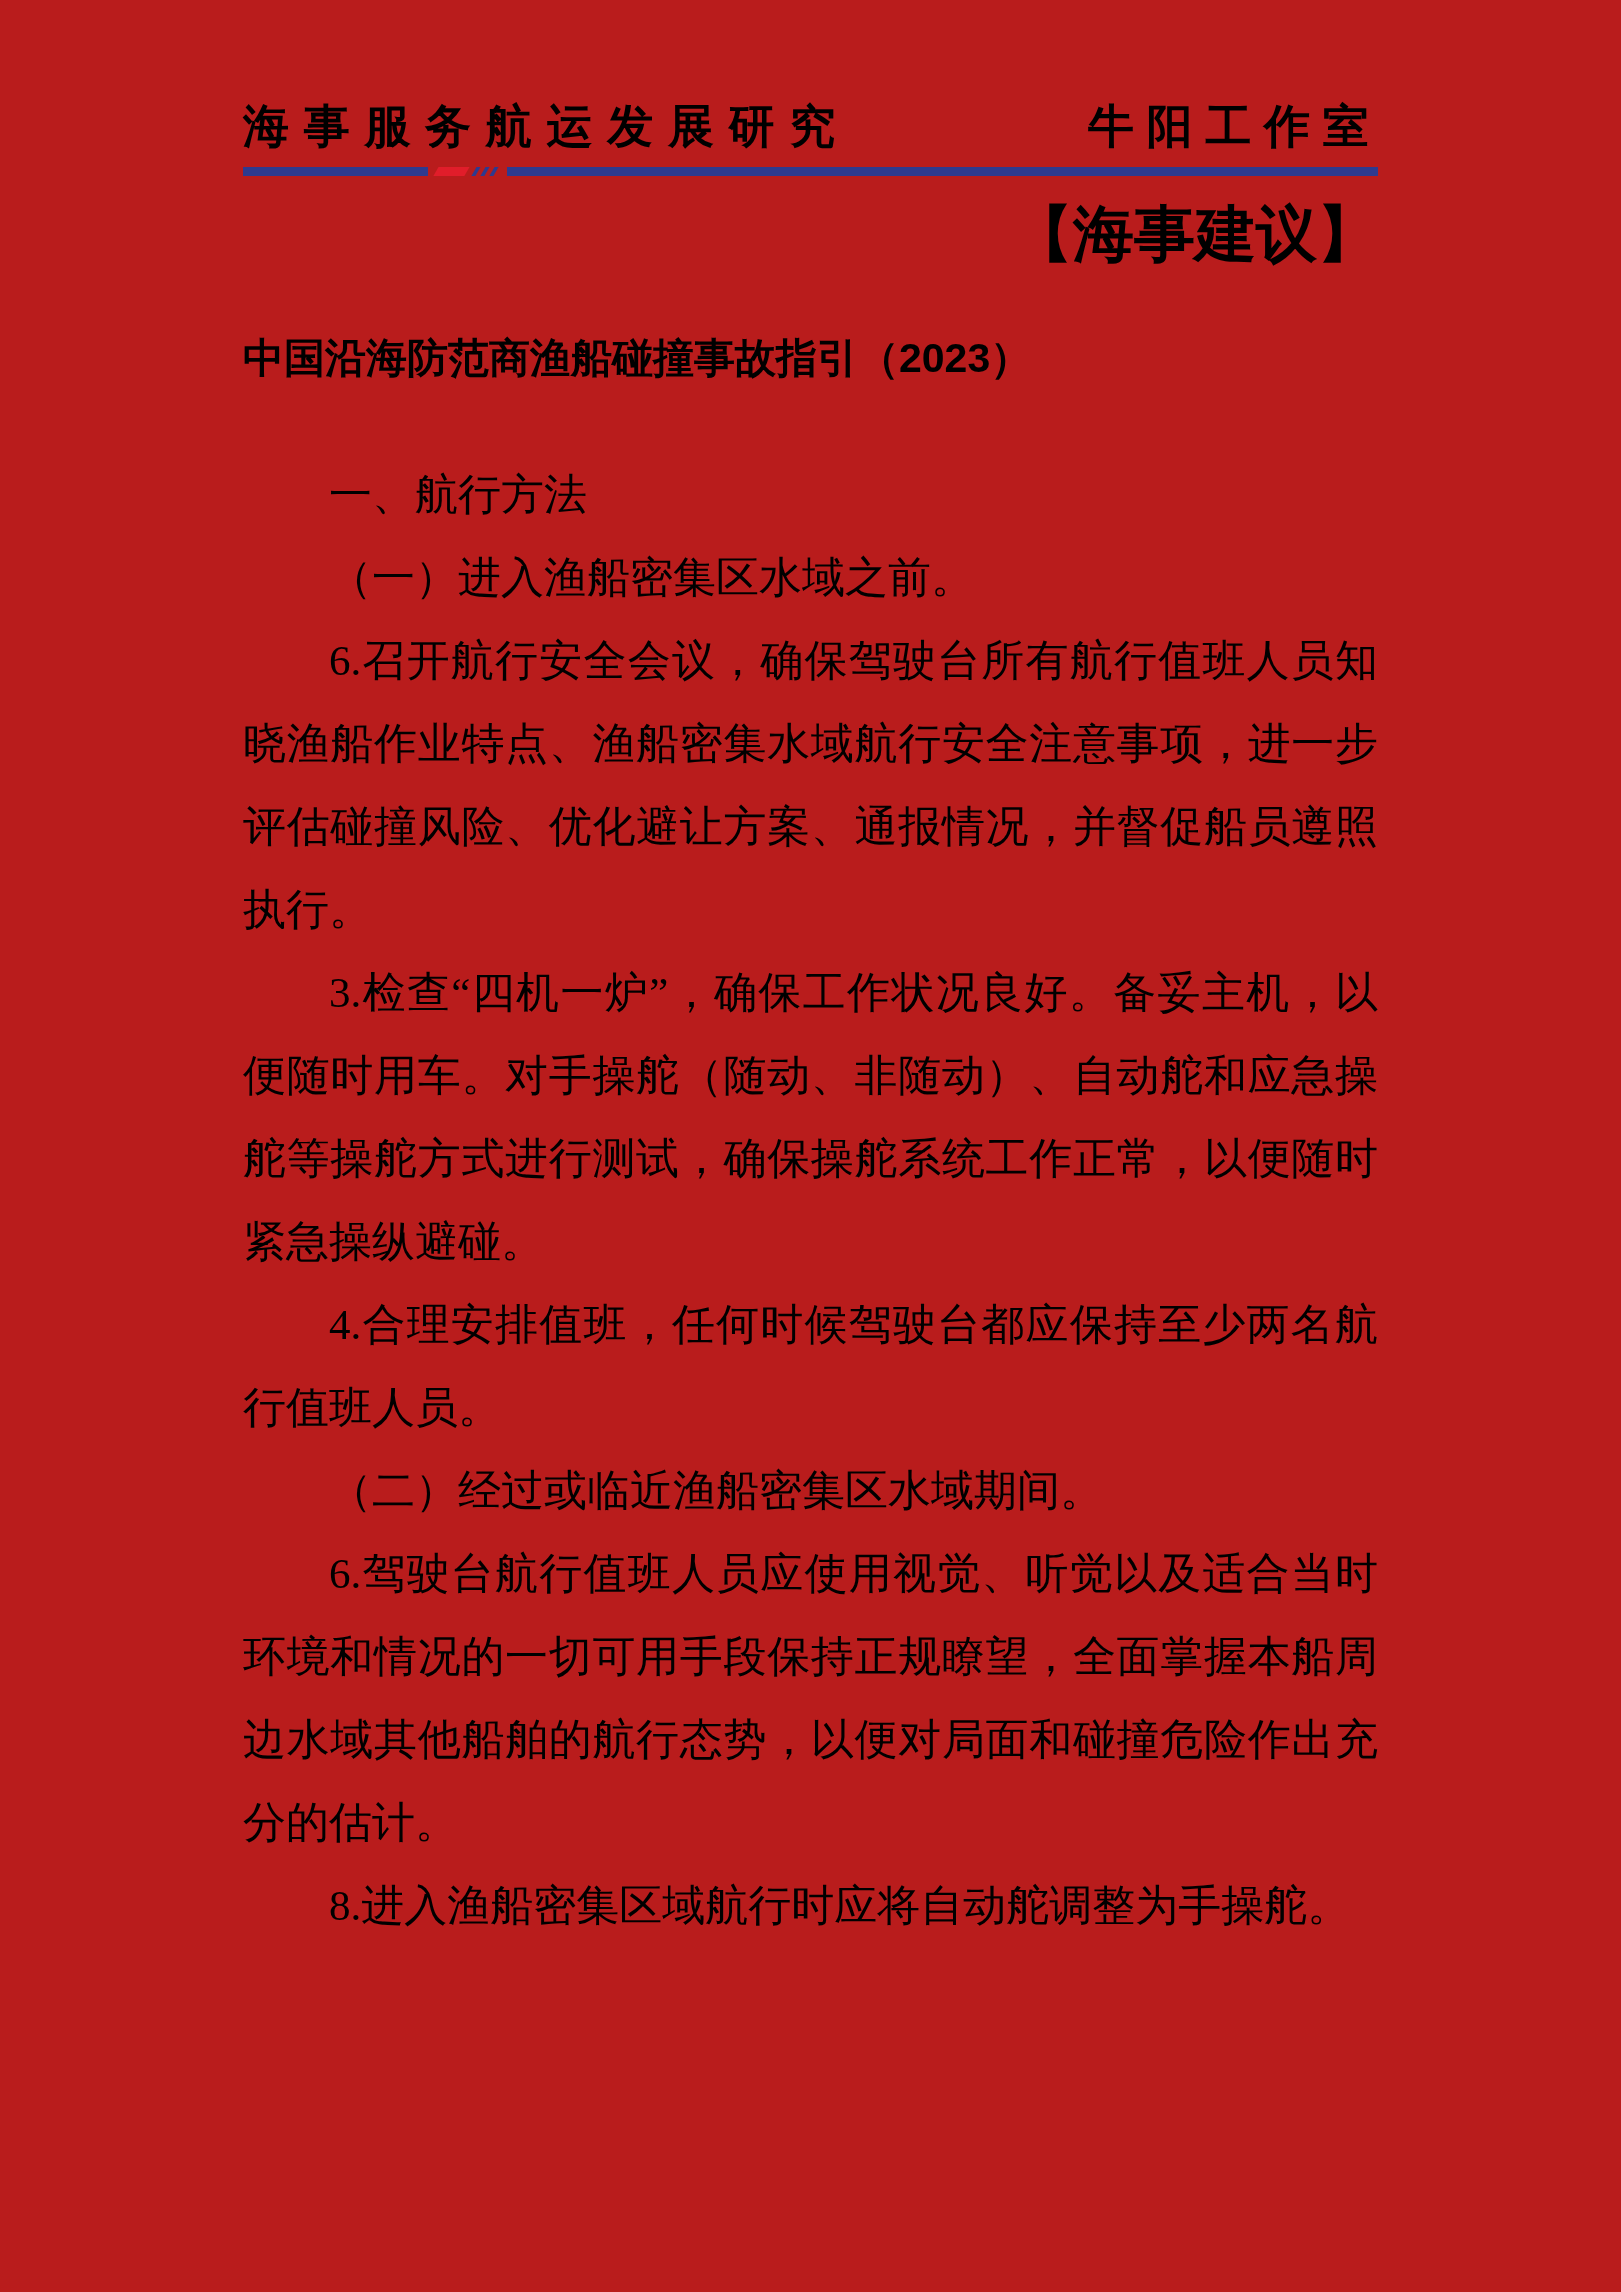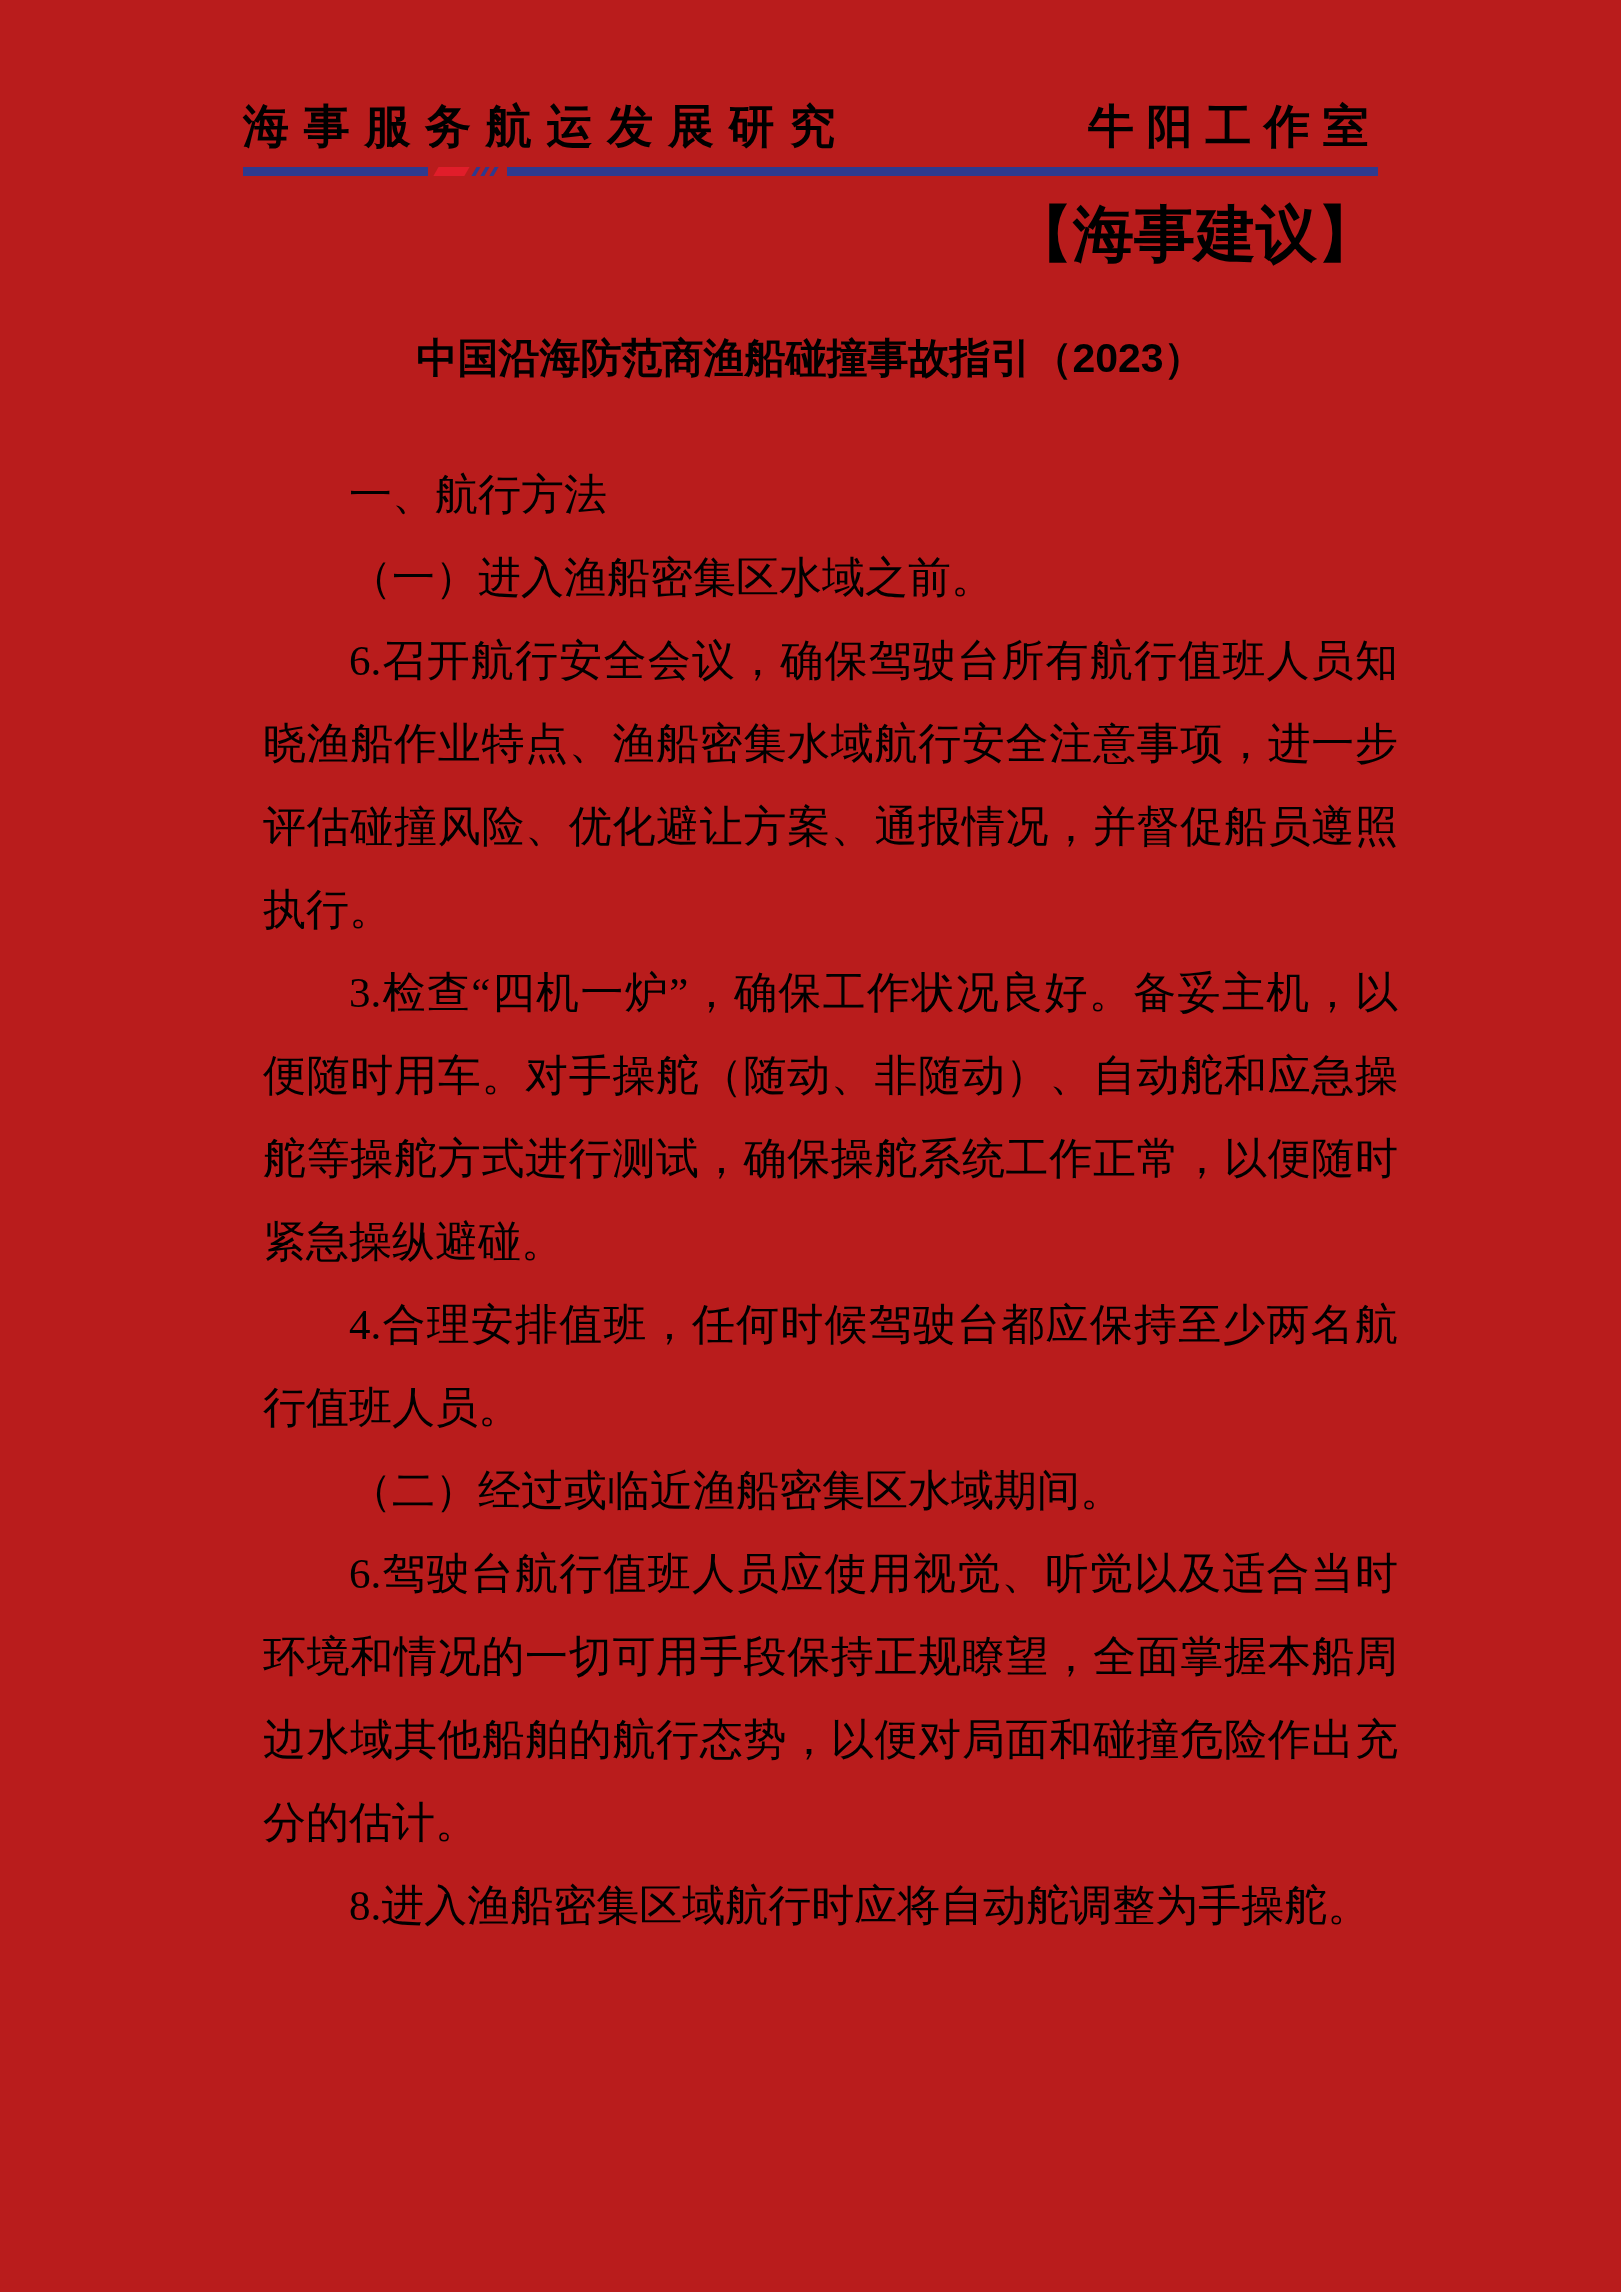--- a/index.html
+++ b/index.html
@@ -70,38 +70,36 @@
     font-family: "Liberation Sans", sans-serif;
     font-weight: 900;
     font-size: 61px;
     white-space: nowrap;
   }
   .doc-subtitle {
     position: absolute;
     left: 243px;
     top: 331px;
     width: 1135px;
-    text-align: center;
     font-family: "Liberation Sans", sans-serif;
     font-weight: bold;
     font-size: 41px;
     white-space: nowrap;
   }
   
   .doc-body {
     position: absolute;
     left: 243px;
     top: 453px;
     width: 1135px;
     font-family: "Liberation Serif", serif;
     font-size: 43px;
     line-height: 83px;
     text-align: justify;
     text-justify: inter-ideograph;
-    margin-left: 20px;
   }
   .doc-body p {
     margin: 0;
     padding: 0;
     text-indent: 2em;
   }
 </style>
 </head>
 <body>
 

